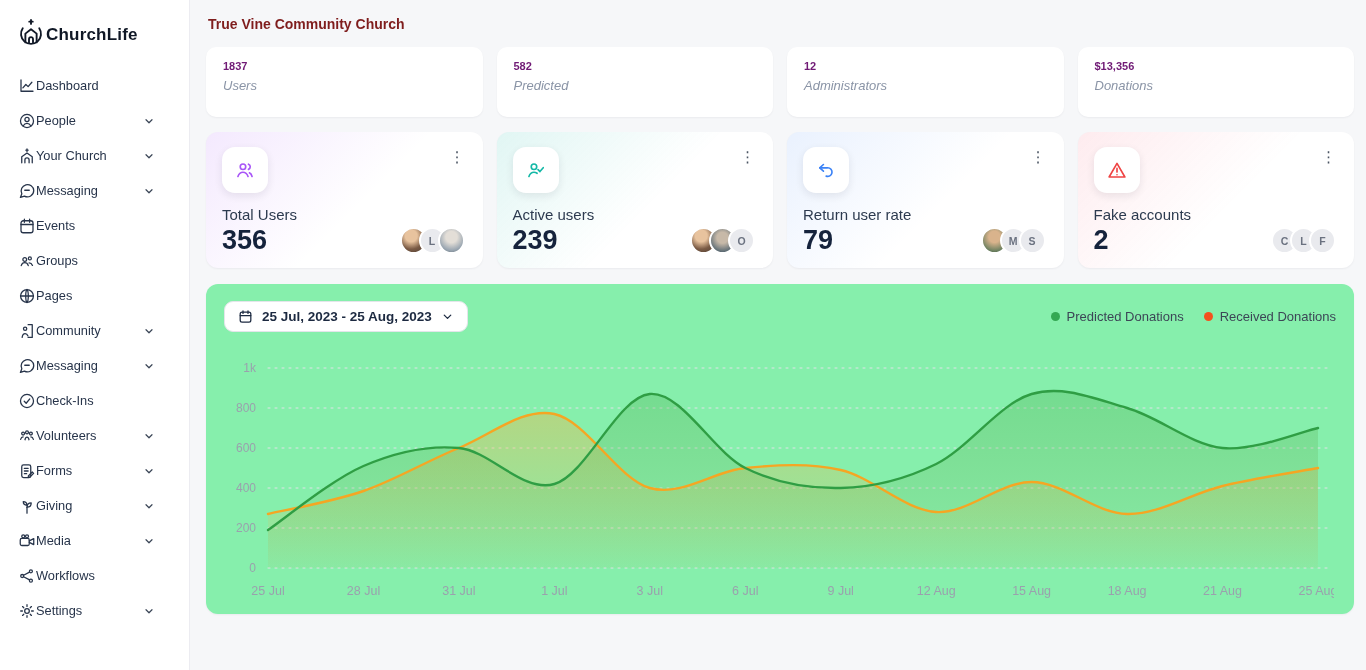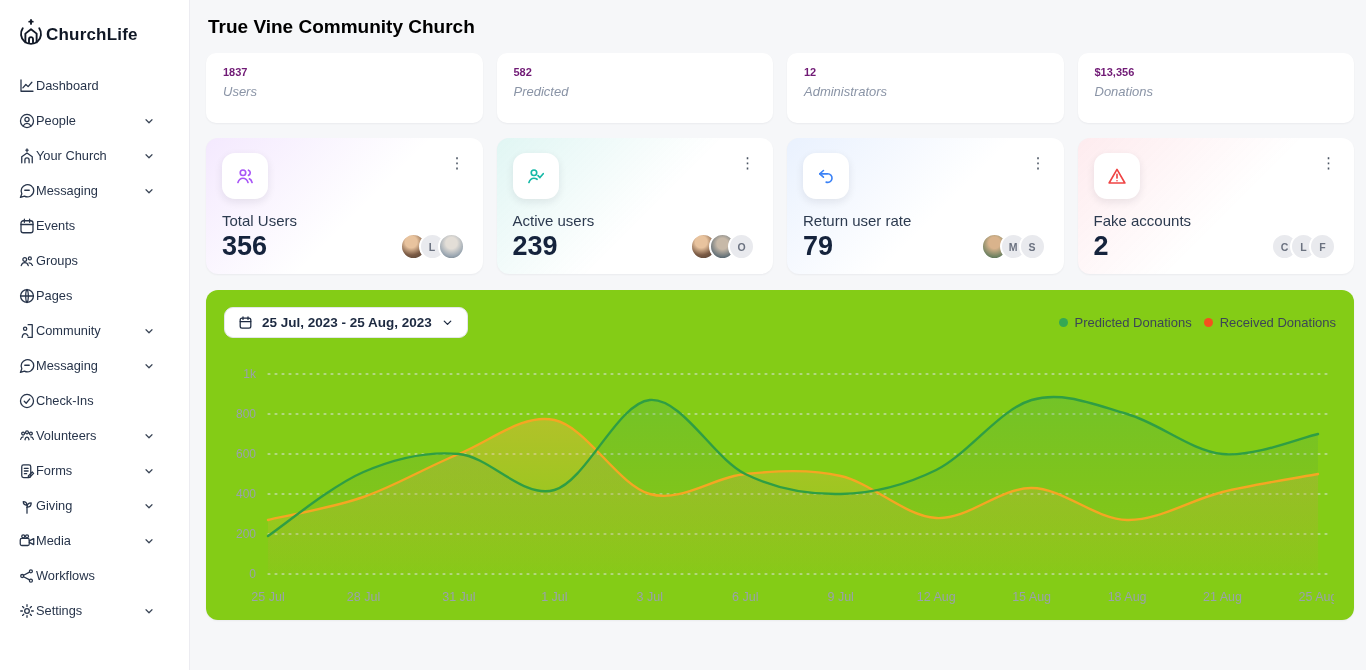--- a/index.html
+++ b/index.html
@@ -15,46 +15,46 @@
   .sidebar { width:190px; min-width:190px; background:#fff; border-right:1px solid #ececf1; padding-top:12px; }
   .logo { display:flex; align-items:center; padding:6px 14px 16px 16px; cursor:pointer; }
   .logo-text { font-weight:700; font-size:17px; color:#101826; letter-spacing:.2px; }
   .nav-item { display:flex; align-items:center; padding:8px 16px 8px 17px; cursor:pointer; color:#27344a; height:35px; }
   .nav-icon { display:flex; width:19px; justify-content:center; color:#27344a; }
   .nav-label { font-size:12.8px; font-weight:500; flex:1; color:#27344a; }
   .nav-chevron { display:flex; color:#3a4556; margin-right:18px; }
 
   
   .main { flex:1; padding:12px 12px 0 16px; }
-  .page-title { font-size:19px; font-weight:700; margin:4px 0 15px 2px; color:#000000; }
+  .page-title { font-size:14px; font-weight:700; margin:4px 0 15px 2px; color:#7f1d1d; }
 
   .stats-row { display:grid; grid-template-columns:repeat(4,1fr); gap:14px; margin-bottom:15px; }
   .stat-card { background:#fff; border-radius:10px; padding:13px 17px; box-shadow:0 1px 2px rgba(16,24,40,.05); height:70px; }
   .stat-value { font-size:11px; font-weight:700; color:#701a75; }
   .stat-label { font-size:13px; color:#8a94a6; margin-top:6px;font-style:italic; }
 
   .metrics-row { display:grid; grid-template-columns:repeat(4,1fr); gap:14px; margin-bottom:16px; }
   .metric-card { position:relative; border-radius:12px; padding:15px 16px 14px; background:#fff; box-shadow:0 1px 2px rgba(16,24,40,.05); height:136px; overflow:hidden; }
   .icon-tile { width:46px; height:46px; border-radius:13px; background:#fff; box-shadow:0 3px 9px rgba(17,24,39,.09); display:flex; align-items:center; justify-content:center; }
   .kebab { position:absolute; top:13px; right:10px; background:none; border:none; cursor:pointer; color:#4b5563; font-size:15px; line-height:1; padding:4px 8px; letter-spacing:0; }
   .metric-label { font-size:15px; color:#2c3a4f; margin-top:13px; }
   .metric-bottom { display:flex; justify-content:space-between; align-items:center; margin-top:2px; }
   .metric-value { font-size:27px; font-weight:700; color:#15233c; }
   .avatars { display:flex; padding-right:2px; }
   .avatar { width:27px; height:27px; border-radius:50%; border:2px solid #fff; margin-left:-8px; display:flex; align-items:center; justify-content:center; font-size:10.5px; font-weight:700; color:#6b7280; background:#e9eaee; }
   .avatar.p1 { background:radial-gradient(circle at 40% 30%, #e8c39e 0 28%, #7b5b45 62%, #4a3b31 100%); }
   .avatar.p2 { background:radial-gradient(circle at 50% 35%, #e3ded7 0 30%, #9aa6b1 70%, #5e6a74 100%); }
   .avatar.p3 { background:radial-gradient(circle at 50% 38%, #c7b9a8 0 30%, #5f6d75 75%, #3d474d 100%); }
   .avatar.p4 { background:radial-gradient(circle at 50% 34%, #d9b38c 0 30%, #6a7f5f 75%, #44523d 100%); }
 
-  .chart-card { background:#84cc16; border-radius:12px; padding:17px 18px 4px; box-shadow:0 1px 2px rgba(16,24,40,.05); }
+  .chart-card { background:#86efac; border-radius:12px; padding:17px 18px 4px; box-shadow:0 1px 2px rgba(16,24,40,.05); }
   .chart-toolbar { display:flex; justify-content:space-between; align-items:center; }
   .date-picker { display:flex; align-items:center; gap:9px; background:#fff; border:1px solid #e3e6ea; border-radius:9px; padding:7px 13px; font-size:13.5px; font-weight:700; color:#1c2940; cursor:pointer; font-family:inherit; }
   .date-picker .chev { display:flex; color:#1c2940; }
-  .legend { display:flex; gap:12px; align-items:center; }
+  .legend { display:flex; gap:20px; align-items:center; }
   .legend-item { display:flex; gap:7px; align-items:center; font-size:13px; color:#3c4656; }
   .legend-dot { width:9px; height:9px; border-radius:50%; }
   #chart-holder { margin-top:24px; }
   #chart-holder text { font-family:"Liberation Sans", sans-serif; }
 </style>
 </head>
 <body>
 
 <div class="app">
 

